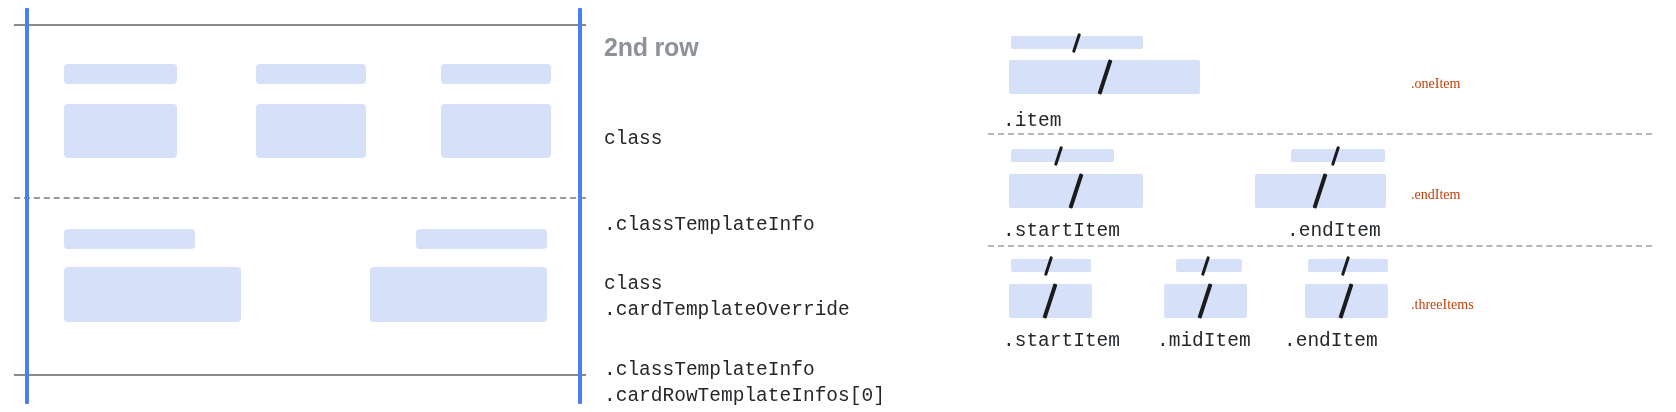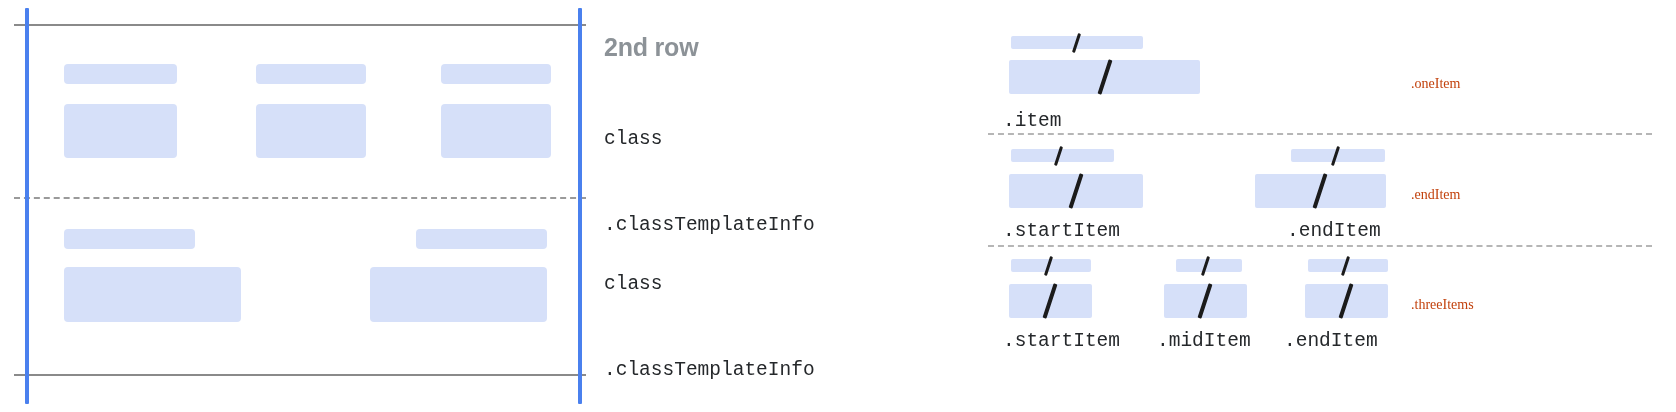--- a/index.html
+++ b/index.html
@@ -145,20 +145,22 @@
         <div class="chip" style="left:370px; top:267px; width:177px; height:55px;"></div>
       </div>
     </div>
   </div>
 
   <div class="row-block" style="left:604px; top:32px;">
     <div class="row-title">2nd row</div>
     <div class="code-lines" style="margin-top:6px;">
       <div>class</div>
       <div>.classTemplateInfo</div>
+      <div>.cardTemplateOverride</div>
+      <div>.cardRowTemplateInfos[0]</div>
     </div>
   </div>
 
   <div class="row-block" style="left:604px; top:207px;">
     <div class="code-lines" style="margin-top:6px;">
       <div>class</div>
       <div>.classTemplateInfo</div>
       
       
     </div>

